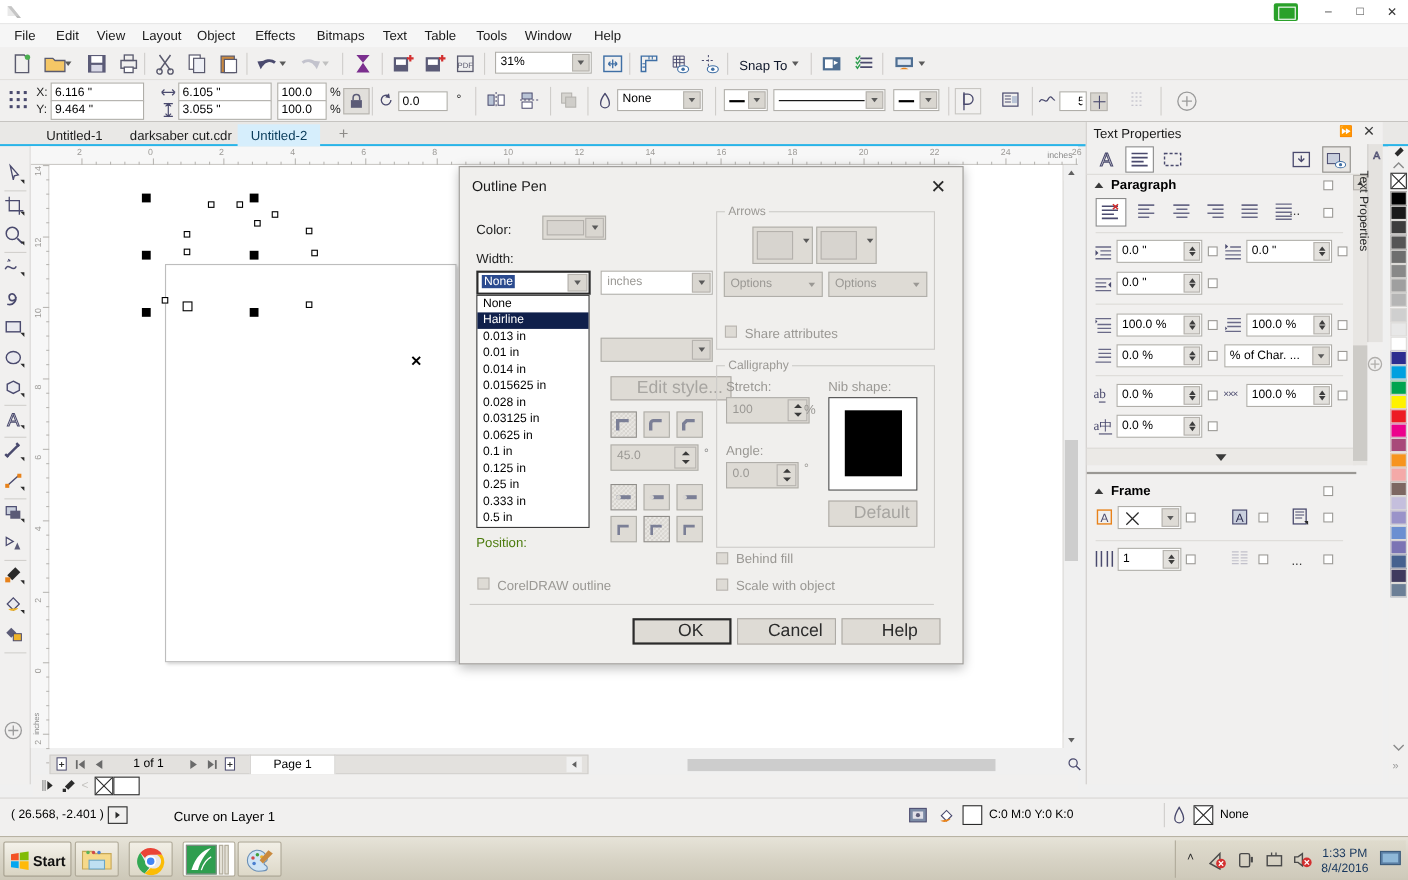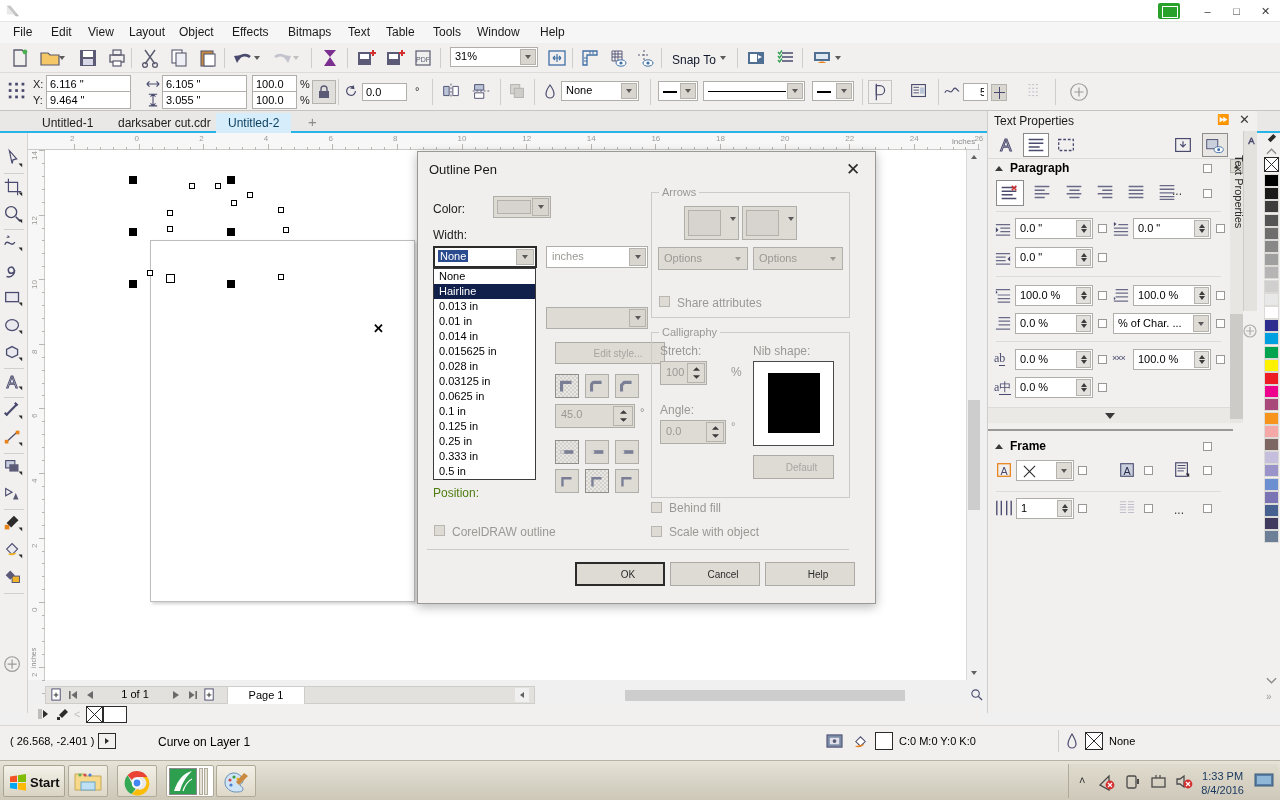--- a/index.html
+++ b/index.html
@@ -109,21 +109,21 @@
   .clock{ position:absolute; right:34px; top:5px; text-align:center; font-size:11px; color:#17365d; line-height:14px;}
 
   
   .dialog{ position:absolute; left:417px; top:151px; width:459px; height:453px; background:#f0efed;
      border:1px solid #9a9894; box-shadow:0 3px 10px rgba(0,0,0,.28);}
   .dlgtitle{ position:absolute; left:11px; top:10px; font-size:13px; color:#1a1a1a;}
   .dlgclose{ position:absolute; right:10px; top:6px; width:24px; height:22px; color:#2b2b2b; font-size:17px;
      display:flex; align-items:center; justify-content:center;}
   .group{ position:absolute; border:1px solid #cdcbc8;}
   .glabel{ position:absolute; background:#f0efed; padding:0 3px; font-size:11px; color:#9a9894;}
-  .dbtn{ position:absolute; background:#dedbd5; border:1px solid #adaaa5; font-size:10px; color:#2b2b2b;
+  .dbtn{ position:absolute; background:#dedbd5; border:1px solid #adaaa5; font-size:16px; color:#2b2b2b;
      display:flex; align-items:center; justify-content:center;padding-left:16px;}
   .dbtn.def{ border:2px solid #2b2b2b;}
   .dbtn.dis{ color:#a7a5a1;}
   .dcombo{ position:absolute; background:#dedbd5; border:1px solid #b0aea9; }
   .dcombo .dv{ position:absolute; left:5px; top:3px; font-size:11px; color:#9a9894;}
   .dcombo .db{ position:absolute; right:1px; top:1px; bottom:1px; width:17px; background:#d9d6d0; border:1px solid #b6b3ae;
      display:flex; align-items:center; justify-content:center;}
   .dlist{ position:absolute; background:#fff; border:1px solid #3b3b3b; z-index:40;}
   .dlist .it{ height:15px; line-height:15px; padding-left:5px; font-size:11px; color:#000;}
   .dlist .it.sel{ background:#10204b; color:#fff;}
@@ -1281,21 +1281,21 @@
       <div style="position:absolute;right:6px;top:9px">
           <div class="caret" style="border-top-color:#9a9894"></div>
         </div>
     </div>
     <div class="dchk" style="left:241px;top:144px"></div>
     <div class="lbl" style="left:259px;top:144px;font-size:12px;color:#9a9894">Share attributes</div>
 
     <div class="group" style="left:233px;top:180px;width:199px;height:166px"></div>
     <div class="glabel" style="left:241px;top:174px">Calligraphy</div>
     <div class="lbl" style="left:242px;top:192px;font-size:12px;color:#9a9894">Stretch:</div>
-    <div class="dcombo" style="left:242px;top:209px;width:47px;height:24px">
+    <div class="dcombo" style="left:242px;top:209px;width:76px;height:24px">
       <div class="dv" style="top:4px">100</div>
       <div style="position:absolute;right:1px;top:1px;bottom:1px;width:18px;background:#dedbd5;border:1px solid #b6b3ae">
         <svg style="position:absolute;left:4px;top:2px" width="9" height="6" viewBox="0 0 10 6">
             <polygon points="5,1 9,5 1,5" fill="#3a3a3a"></polygon>
           </svg>
         <svg style="position:absolute;left:4px;bottom:2px" width="9" height="6" viewBox="0 0 10 6">
             <polygon points="5,5 1,1 9,1" fill="#3a3a3a"></polygon>
           </svg>
       </div>
     </div>

